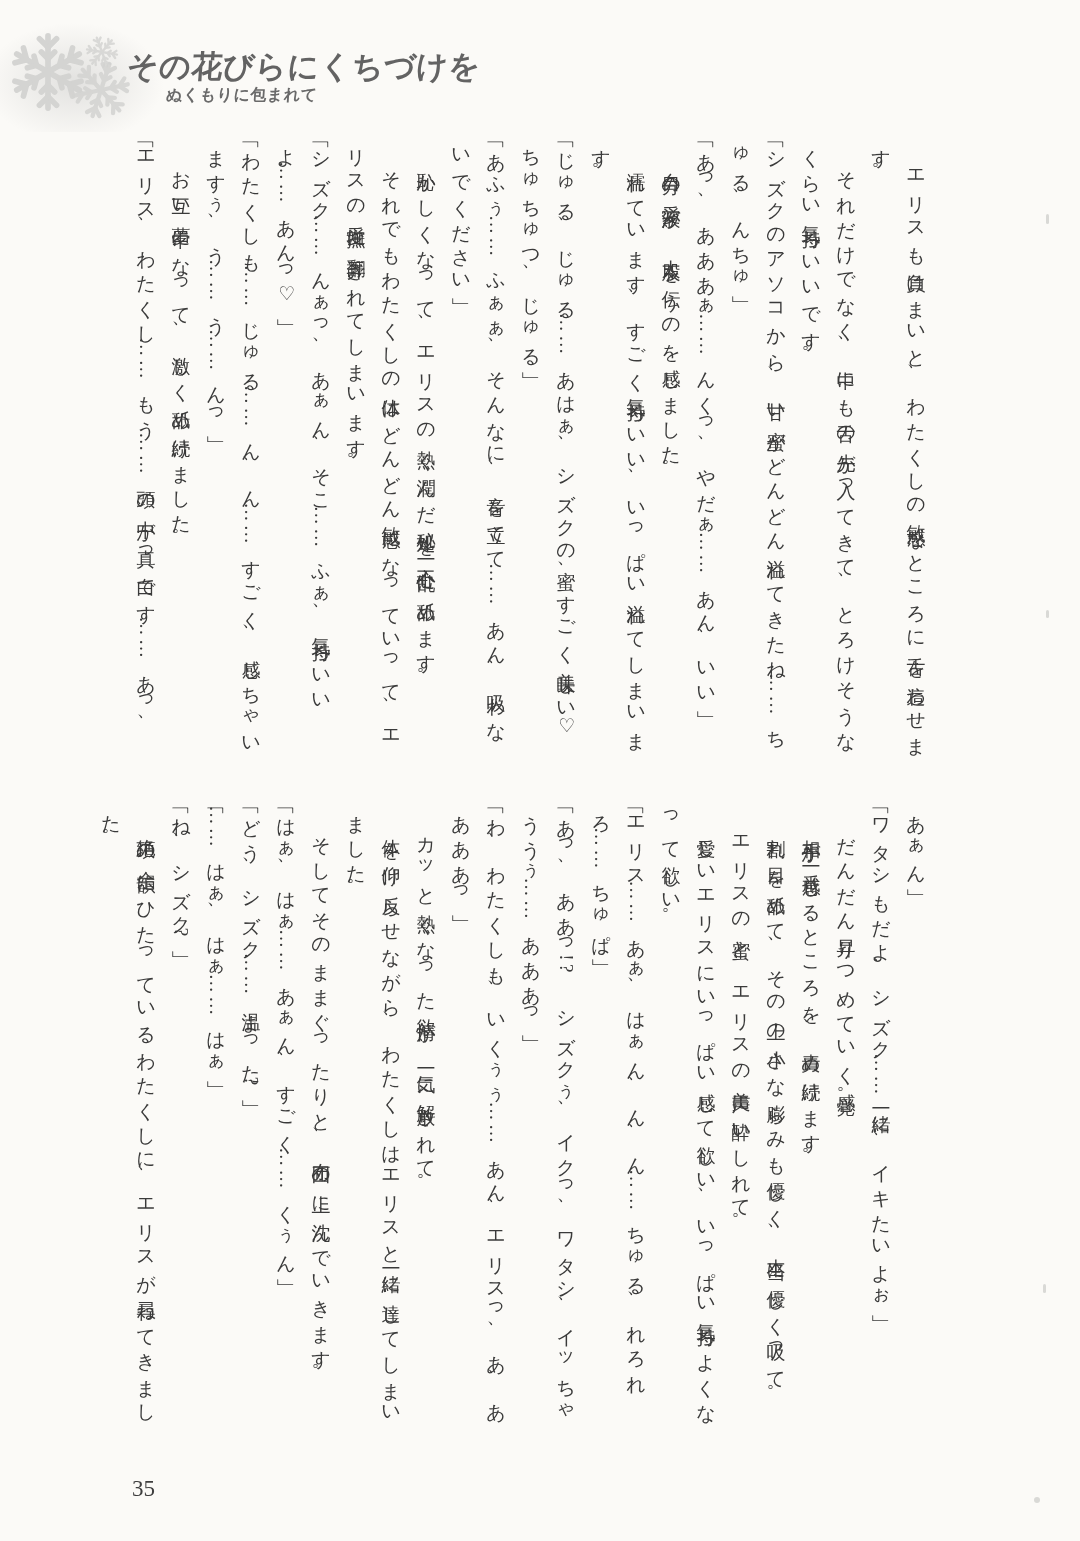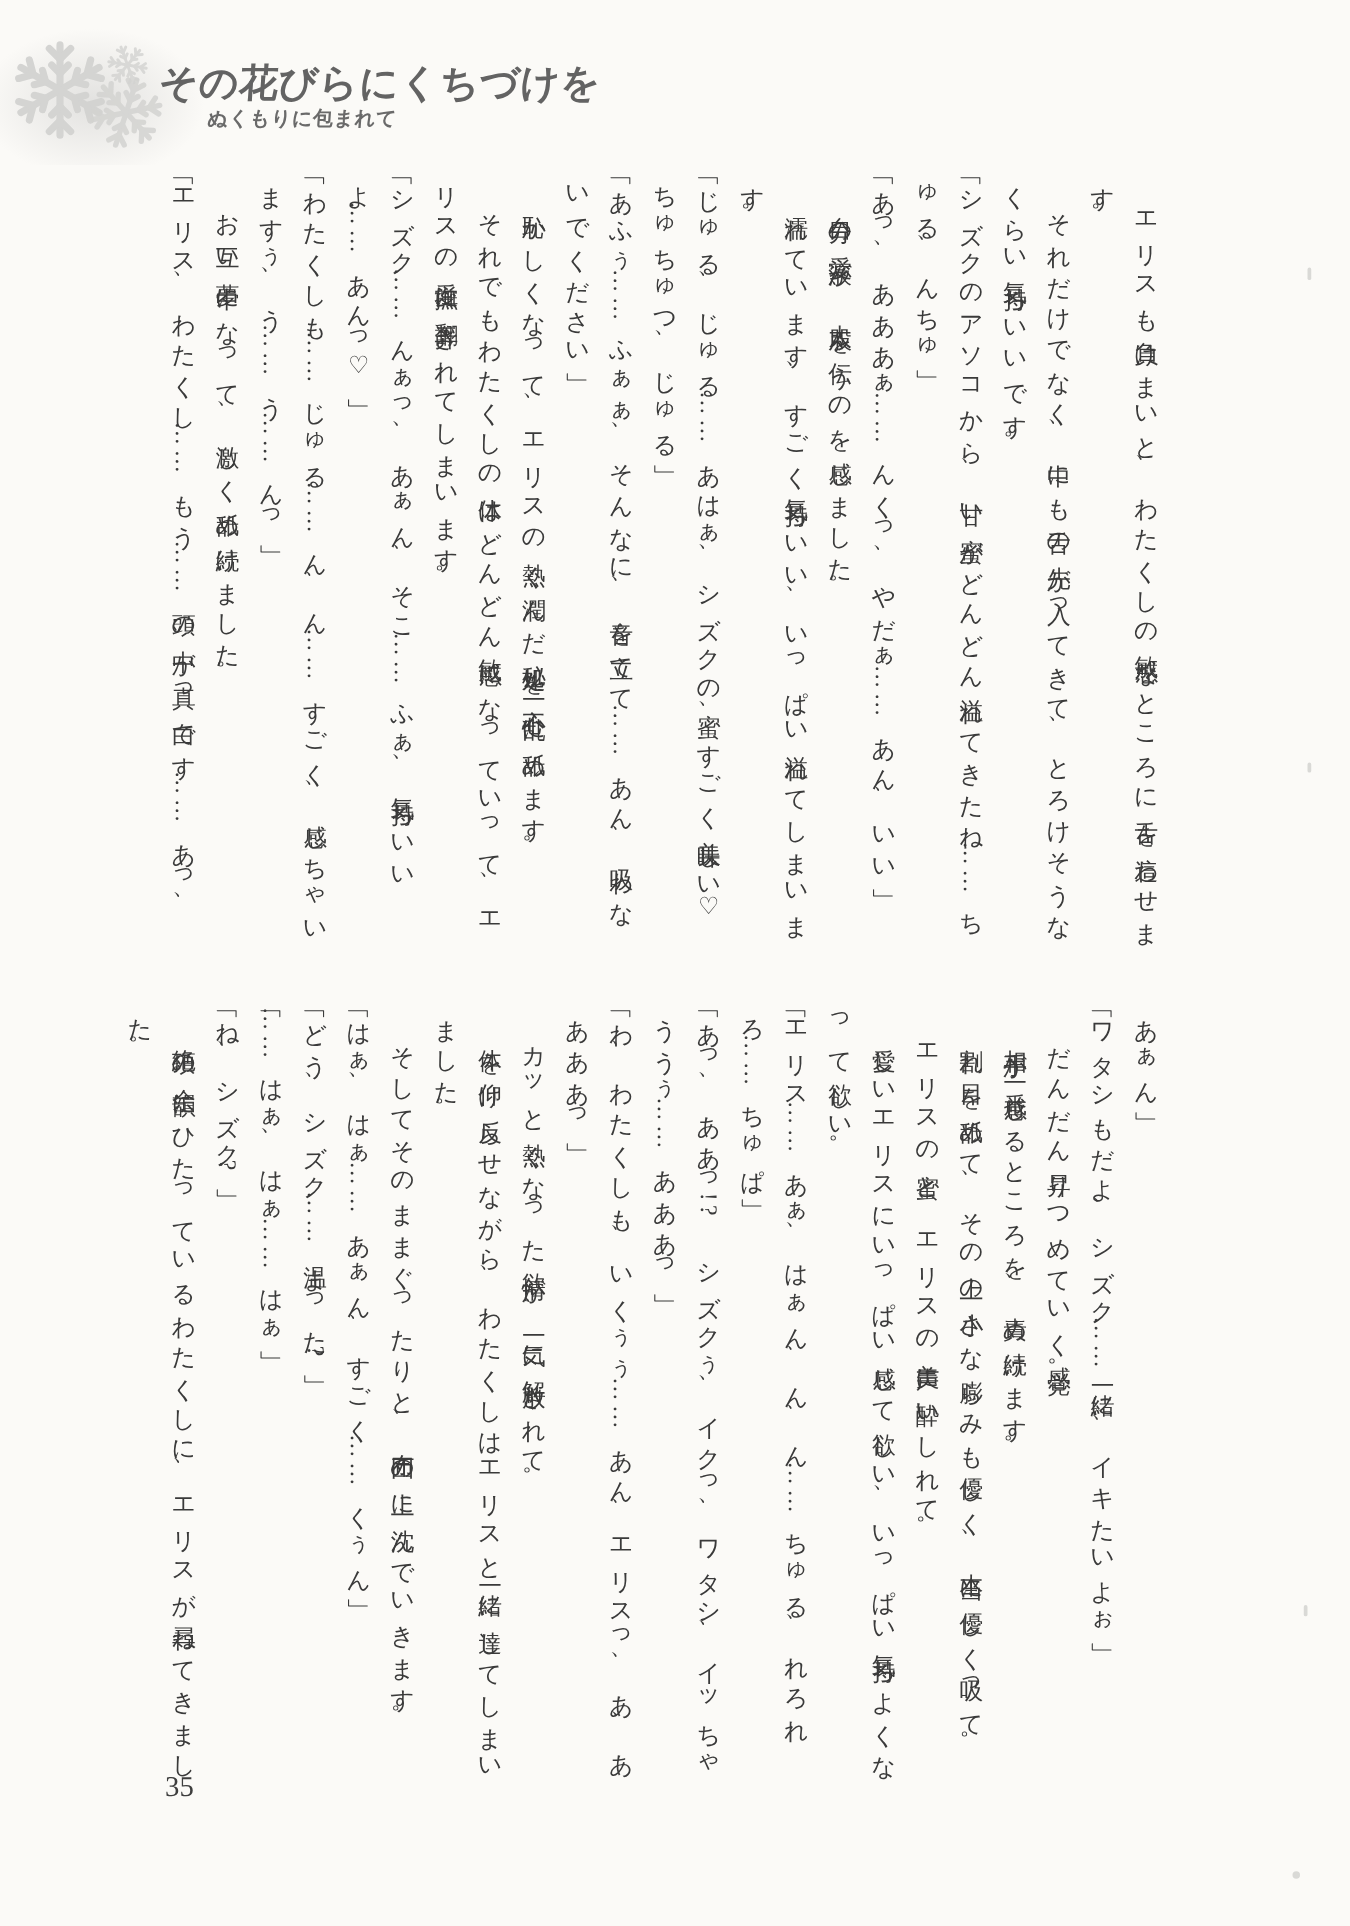--- a/index.html
+++ b/index.html
@@ -47,21 +47,21 @@
     line-height: 35px;
     color: #3a3a3a;
     font-family: "Liberation Serif", "DejaVu Serif", serif;
   }
   #top-block { top: 136px; right: 146px; }
   #bottom-block { top: 802px; right: 146px; }
   .vblock p { margin: 0; padding: 0; }
   .vblock p.narrative { text-indent: 22.4px; }
   
   .page-number {
-    position: absolute; left: 132px; top: 1417px;
+    position: absolute; left: 132px; top: 1476px;
     font-size: 23px;
     color: #3e3e3e;
     font-family: "Liberation Serif", "DejaVu Serif", serif;
   }
   
   .artifact { position: absolute; background: #d9d9d6; border-radius: 2px; }
   .a1 { left: 1046px; top: 214px;  width: 3px; height: 10px; }
   .a2 { left: 1046px; top: 610px;  width: 3px; height: 8px;  }
   .a3 { left: 1043px; top: 1284px; width: 3px; height: 9px;  }
   .a4 { left: 1034px; top: 1497px; width: 6px; height: 6px; border-radius: 50%; }

